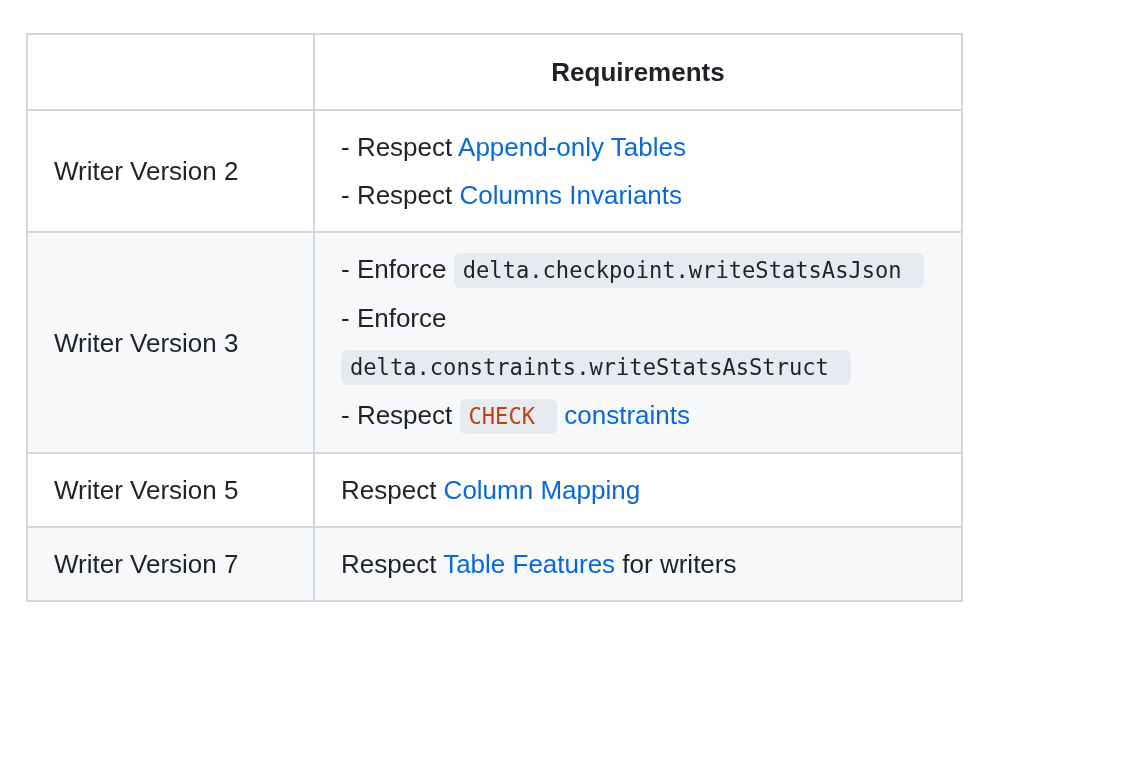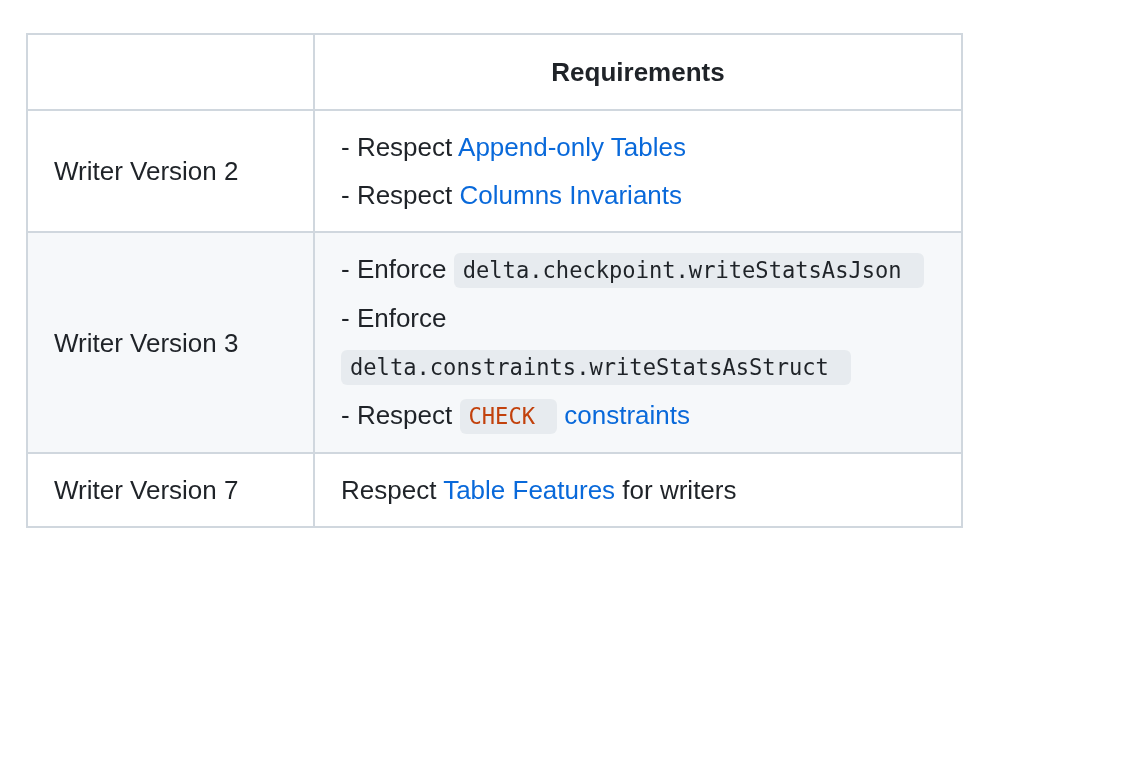--- a/index.html
+++ b/index.html
@@ -83,20 +83,26 @@
         </tr>
         <tr>
           <td class="version-cell">Writer Version 3</td>
           <td class="req-cell">
             <div class="req-line"><span>- Enforce </span><code class="chip">delta.checkpoint.writeStatsAsJson</code></div>
             <div class="req-line"><span>- Enforce </span><code class="chip">delta.constraints.writeStatsAsStruct</code></div>
             <div class="req-line"><span>- Respect </span><a class="req-link"><code class="chip code-link-chip">CHECK</code></a><span> </span><a class="req-link">constraints</a></div>
           </td>
         </tr>
         <tr>
+          <td class="version-cell">Writer Version 5</td>
+          <td class="req-cell">
+            <div class="req-line"><span>Respect </span><a class="req-link">Column Mapping</a></div>
+          </td>
+        </tr>
+        <tr>
           <td class="version-cell">Writer Version 7</td>
           <td class="req-cell">
             <div class="req-line"><span>Respect </span><a class="req-link">Table Features</a><span> for writers</span></div>
           </td>
         </tr>
       </tbody>
   </table>
 </div>
 
 </body></html>

